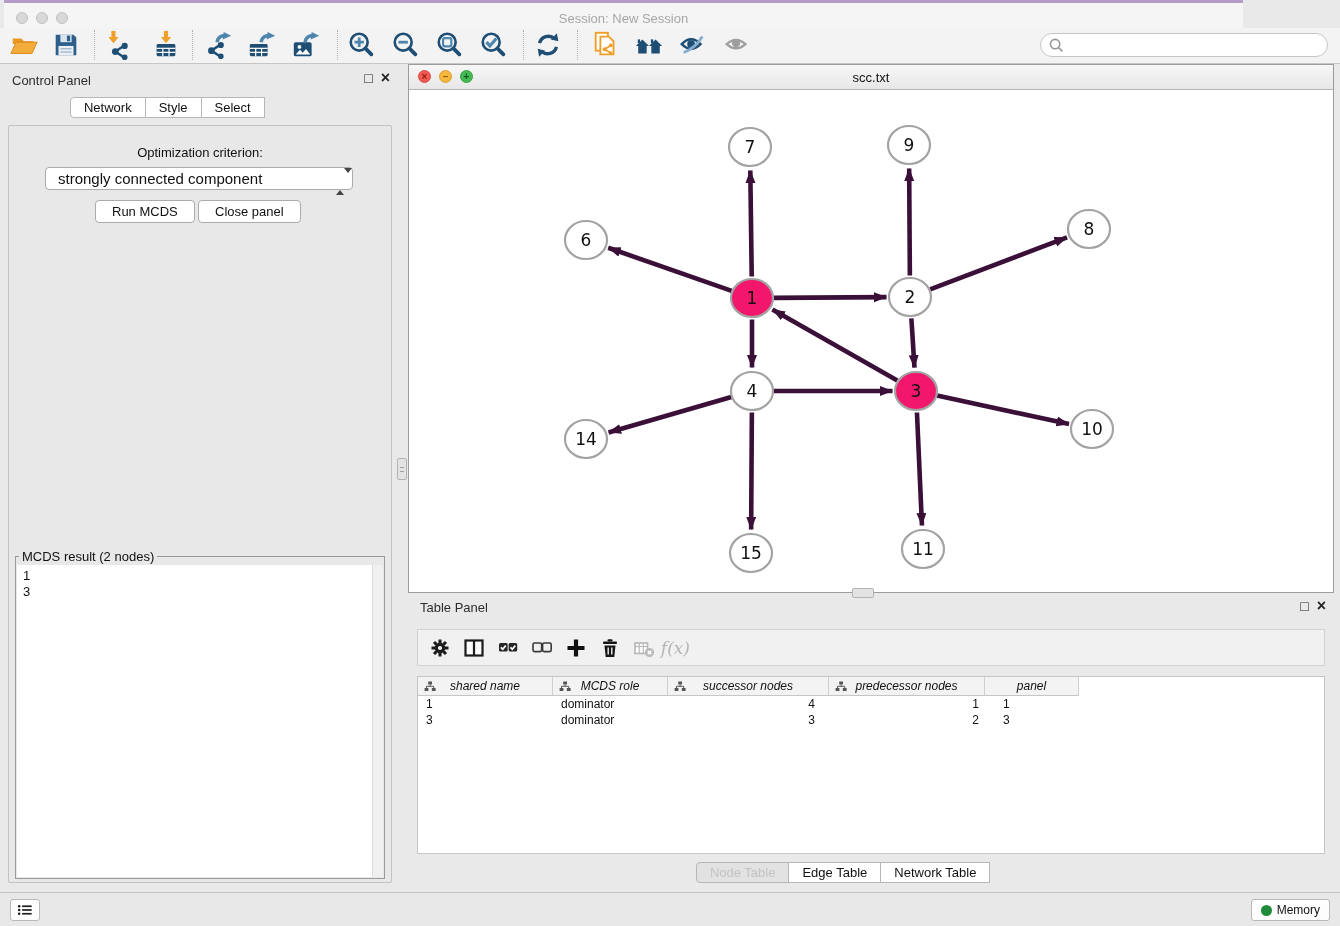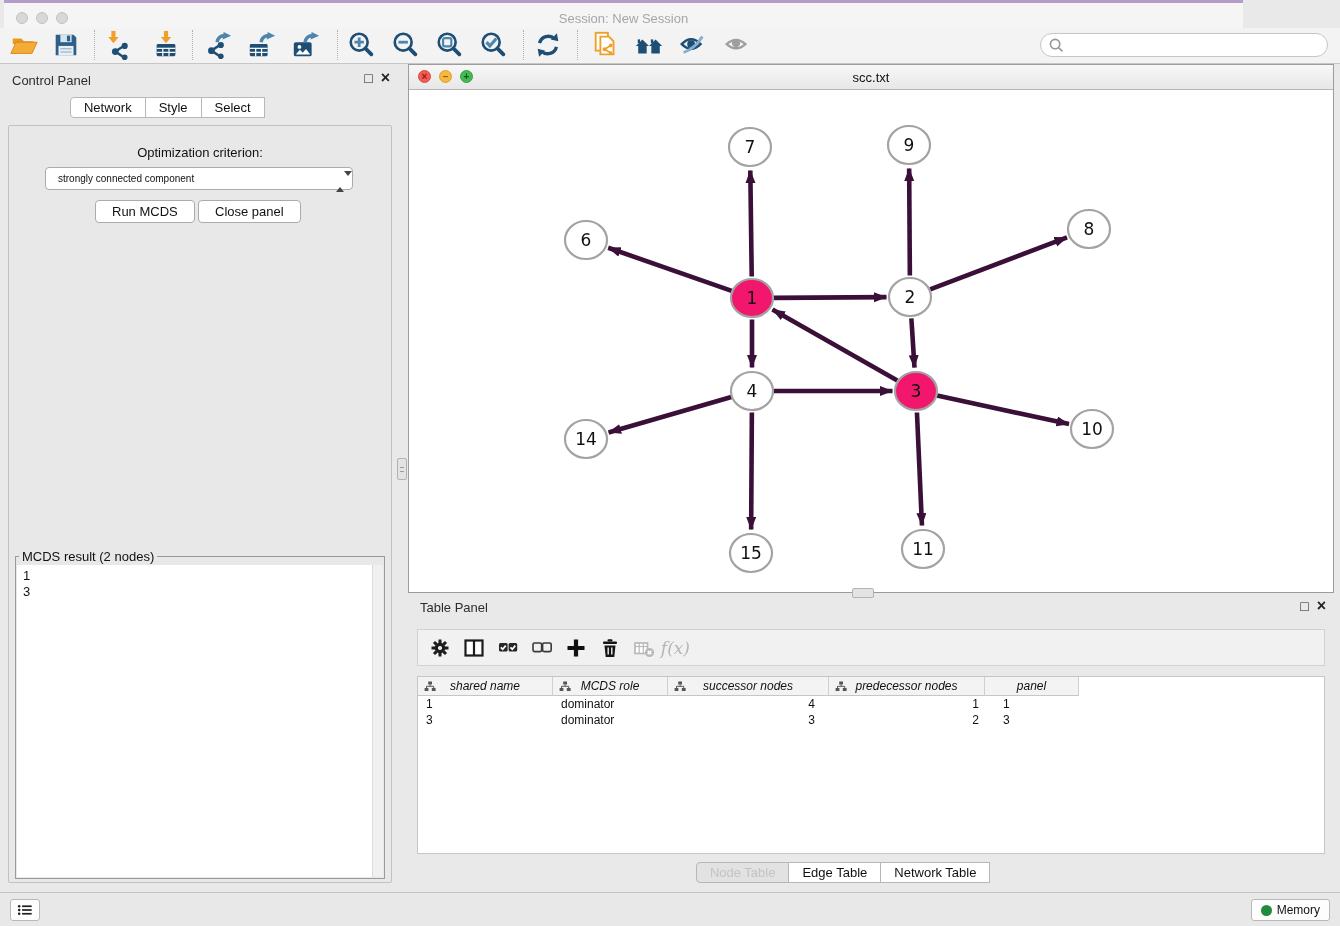--- a/index.html
+++ b/index.html
@@ -44,21 +44,21 @@
 
   
   .control-panel { position:absolute; left:0; top:64px; width:400px; height:828px; }
   .cp-head { position:absolute; left:12px; top:9px; }
   .cp-btns { position:absolute; right:10px; top:7px; display:flex; gap:8px; }
   .cp-tabs { position:absolute; left:0; right:0; top:33px; display:flex; justify-content:center; }
   .cp-box { position:absolute; left:8px; top:54px; width:384px; height:758px;
     background:#e8e8e8; border:1px solid #c2c2c2; border-radius:2px;margin-top:7px; }
   .opt-label { position:absolute; left:0; right:0; top:19px; text-align:center; font-size:13px; color:#111; }
   .dropdown { position:absolute; left:36px; top:41px; width:308px; height:23px; background:#fff;
-    border:1px solid #ababab; border-radius:4px; font-size:10px; line-height:21px;
+    border:1px solid #ababab; border-radius:4px; font-size:15px; line-height:21px;
     padding-left:12px; color:#111; }
   .dropdown .stepper { position:absolute; right:7px; top:3px; width:9px; }
   .dropdown .stepper .up { width:0; height:0; border-left:4.5px solid transparent;
     border-right:4.5px solid transparent; border-bottom:5px solid #444; margin-bottom:3px; }
   .dropdown .stepper .down { width:0; height:0; border-left:4.5px solid transparent;
     border-right:4.5px solid transparent; border-top:5px solid #444; }
   .cp-btn { position:absolute; top:74px; height:23px; background:#fff; border:1px solid #ababab;
     border-radius:4px; font-size:13px; color:#111; font-family:"Liberation Sans",sans-serif; padding:0 16px; }
   .mcds-result { position:absolute; left:6px; top:423px; width:370px; height:330px;
     border:1px solid #9a9a9a; background:transparent; }

